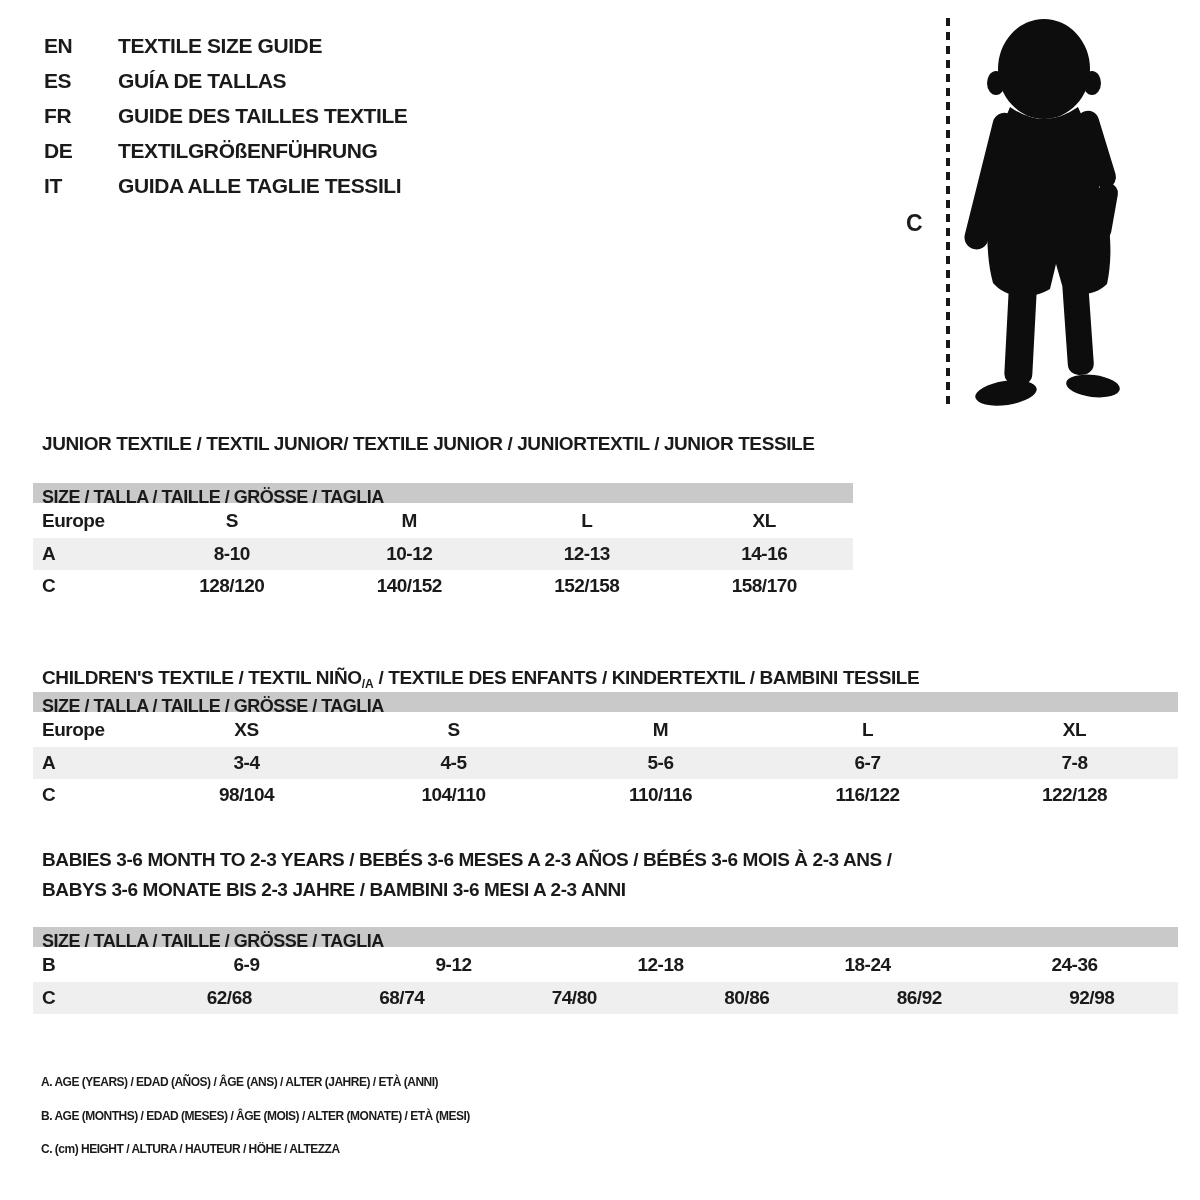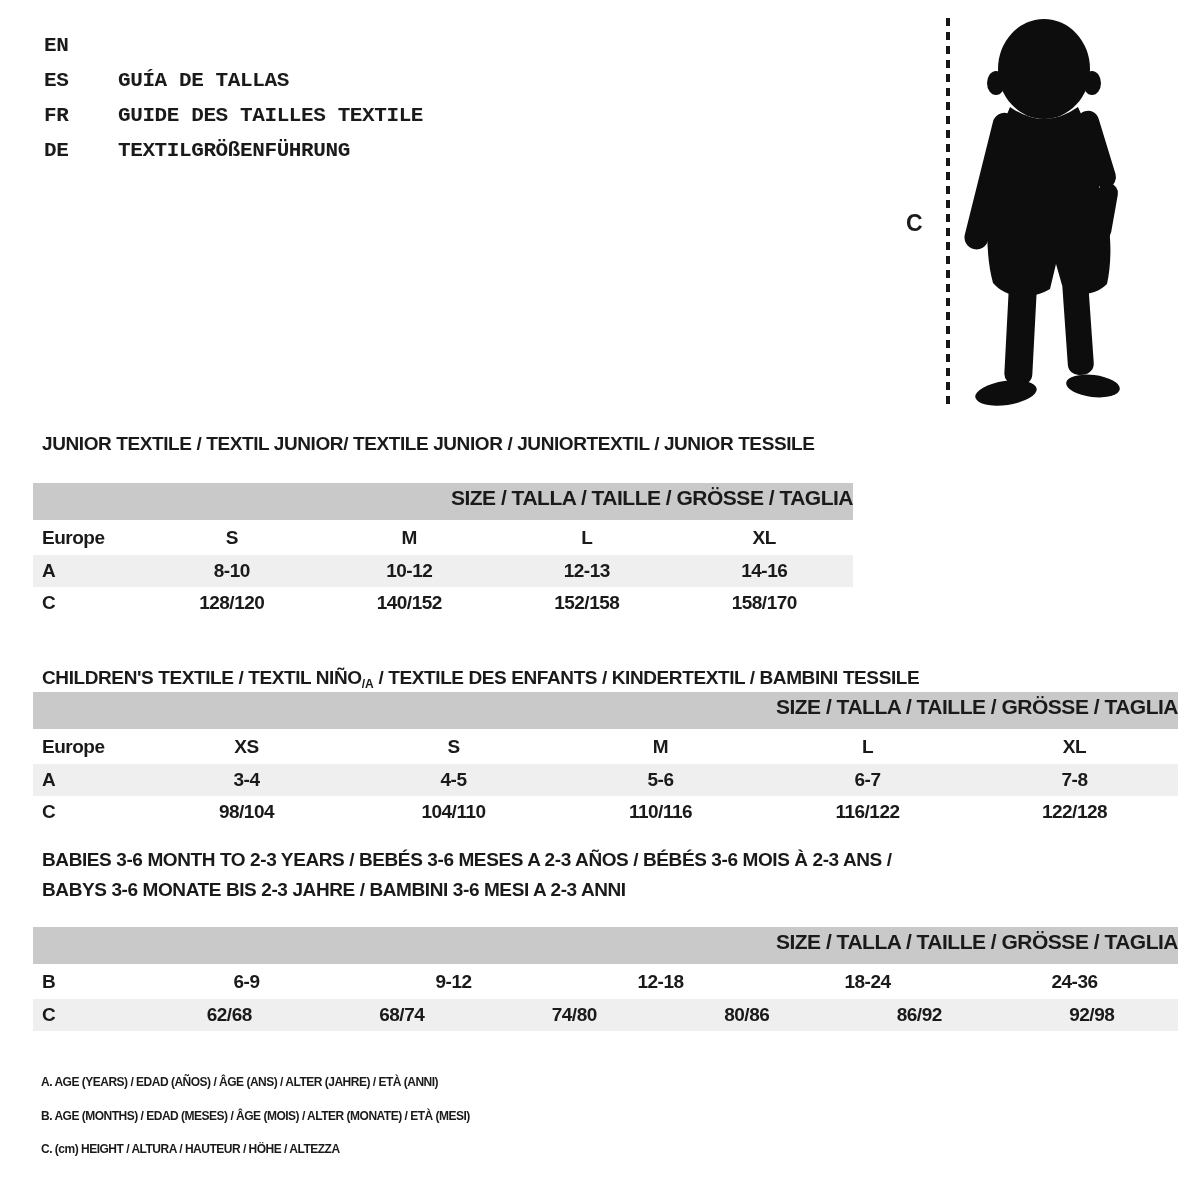--- a/index.html
+++ b/index.html
@@ -8,21 +8,21 @@
     background:#ffffff;
     position:relative;
     font-family:"Liberation Sans","DejaVu Sans",sans-serif;
     font-weight:700;
     color:#1a1a1a;
     overflow:hidden;
   }
 
   
   .langs{position:absolute;left:44px;top:28px;}
-  .lang-row{display:flex;height:35px;line-height:35px;font-size:21px;letter-spacing:-0.4px;font-family:Liberation Mono, monospace;}
+  .lang-row{display:flex;height:35px;line-height:35px;font-size:21px;letter-spacing:-0.4px;}
   .lang-code{width:74px;flex:0 0 74px;}
   .lang-title{white-space:nowrap;}
 
   
   .measure-line{
     position:absolute;left:946px;top:18px;width:4px;height:386px;
     background:repeating-linear-gradient(to bottom,#161616 0 8px,transparent 8px 14px);
   }
   .figure-label{position:absolute;left:906px;top:210px;font-size:23px;letter-spacing:-0.4px;}
   .baby-svg{position:absolute;left:962px;top:16px;width:177px;height:402px;}
@@ -34,51 +34,56 @@
   #babies-title{left:42px;top:845px;}
   #babies-title .title-line{height:30px;line-height:30px;}
   .sub-small{font-size:12px;vertical-align:-4px;letter-spacing:0;}
 
   
   .stable{position:absolute;left:33px;}
   #junior-table{top:483px;width:820px;}
   #children-table{top:692px;width:1145px;}
   #babies-table{top:927px;width:1145px;}
   .size-bar{
-    height:37px;line-height:29px;background:#c8c9c8;
-    padding-left:9px;font-size:21px;letter-spacing:-0.5px;white-space:nowrap;text-align:right;
+    height:20px;line-height:29px;background:#c8c9c8;
+    padding-left:9px;font-size:18px;letter-spacing:-0.5px;white-space:nowrap;
   }
   .trow{display:flex;height:32px;line-height:32px;font-size:19px;letter-spacing:-0.5px;}
   .trow.tall{height:35px;line-height:35px;}
   .trow.shaded{background:#efefef;}
   .tlabel{flex:0 0 110px;width:110px;padding-left:9px;box-sizing:border-box;}
   .tcell{flex:1;text-align:center;}
 
   
   .notes{position:absolute;left:41px;top:1066px;}
   .note-line{height:33.5px;line-height:33.5px;font-size:12px;letter-spacing:-0.5px;white-space:nowrap;}
 </style>
 </head>
 <body>
 
 <div class="langs">
   <div class="lang-row">
     <span class="lang-code">EN</span>
+    <span class="lang-title">TEXTILE SIZE GUIDE</span>
   </div>
   <div class="lang-row">
     <span class="lang-code">ES</span>
     <span class="lang-title">GUÍA DE TALLAS</span>
   </div>
   <div class="lang-row">
     <span class="lang-code">FR</span>
     <span class="lang-title">GUIDE DES TAILLES TEXTILE</span>
   </div>
   <div class="lang-row">
     <span class="lang-code">DE</span>
     <span class="lang-title">TEXTILGRÖßENFÜHRUNG</span>
+  </div>
+  <div class="lang-row">
+    <span class="lang-code">IT</span>
+    <span class="lang-title">GUIDA ALLE TAGLIE TESSILI</span>
   </div>
 </div>
 
 <div class="measure-line"></div>
 <div class="figure-label">C</div>
 <svg class="baby-svg" viewBox="0 0 177 400" xmlns="http://www.w3.org/2000/svg" aria-hidden="true">
   <g fill="#0d0d0d">
     <ellipse cx="82" cy="52" rx="46" ry="50"></ellipse>
     <ellipse cx="34" cy="66" rx="9" ry="12"></ellipse>
     <ellipse cx="130" cy="66" rx="9" ry="12"></ellipse>

